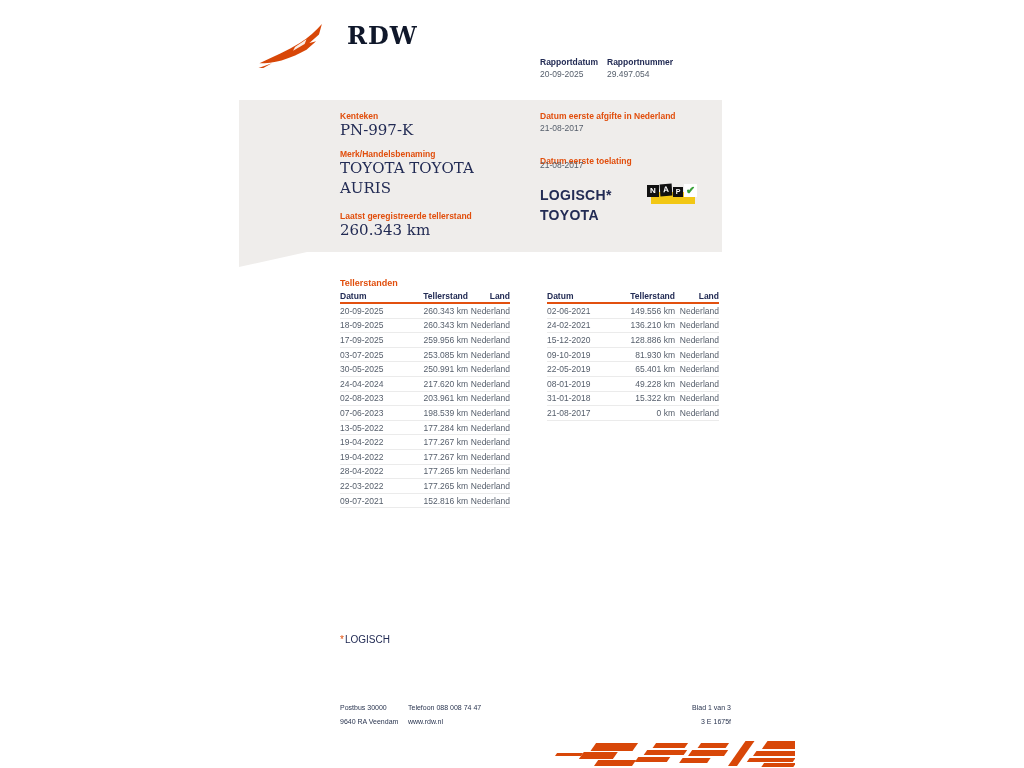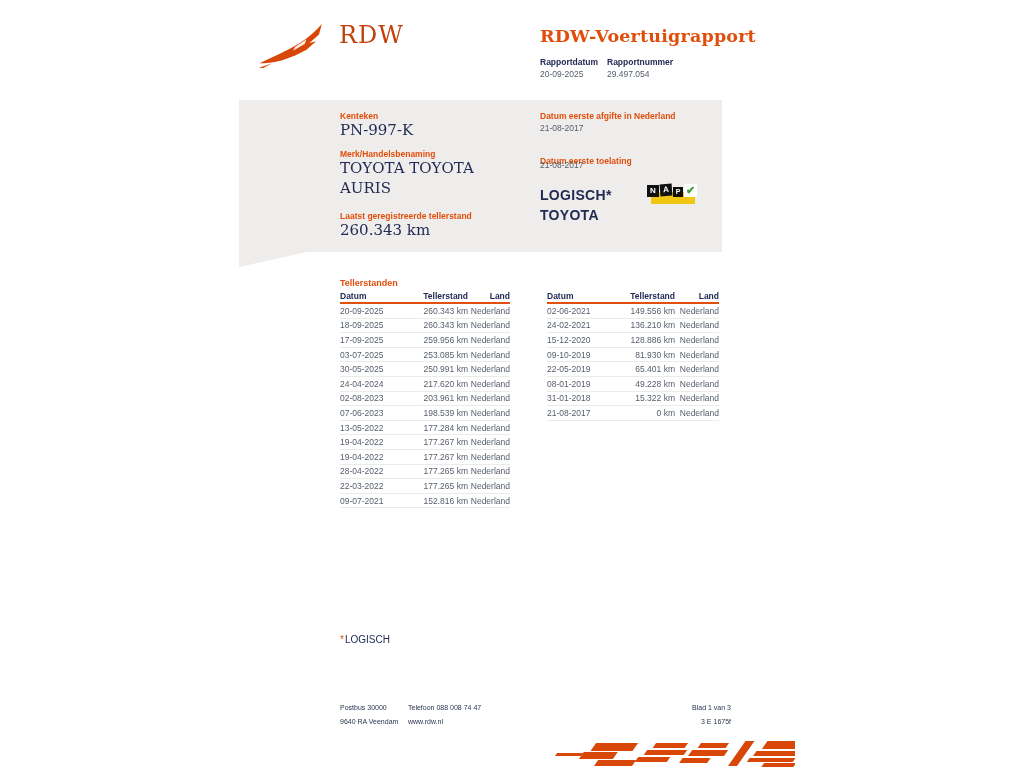--- a/index.html
+++ b/index.html
@@ -2,22 +2,22 @@
 <html><head>
 <meta charset="utf-8">
 <style>
   * { margin:0; padding:0; box-sizing:border-box; }
   html,body { width:1024px; height:768px; background:#ffffff; overflow:hidden;
               font-family:"Liberation Sans", sans-serif; }
   .page { position:relative; width:1024px; height:768px; background:#ffffff; }
 
   
   .logo-wing { position:absolute; left:256px; top:22px; width:78px; height:48px; }
-  .brand-word { position:absolute; left:339px; top:21px; font-family:"DejaVu Serif", serif;
-                font-size:24px; font-weight:400; color:#c2410c; letter-spacing:1px; }
+  .brand-word { position:absolute; left:347px; top:21px; font-family:"DejaVu Serif", serif;
+                font-size:24px; font-weight:700; color:#0f172a; letter-spacing:1px; }
   .doc-title { position:absolute; left:540px; top:26px; font-family:"DejaVu Serif", serif;
                font-size:17.5px; font-weight:700; color:#E14E0C; letter-spacing:0.2px; }
   .meta-label { position:absolute; top:57px; font-size:8.5px; font-weight:700; color:#222B54; }
   .meta-value { position:absolute; top:69px; font-size:8.5px; color:#555E6B; }
   .mx1 { left:540px; } .mx2 { left:607px; }
 
   
   .summary-box { position:absolute; left:239px; top:100px; width:483px; height:167px;
                  background:#EFEDEB;
                  clip-path:polygon(0 0, 483px 0, 483px 152px, 68px 152px, 0 167px); }
@@ -73,21 +73,20 @@
 <body>
 
 <div class="page">
 
   <svg class="logo-wing" viewBox="0 0 80 50">
     <path fill="#D84708" d="M3,43 C18,36 32,30 45,22 C54,16 62,9 68,2 L65,13 L55,22 L62,20 L52,29 C45,33 36,37 26,40 C18,42 10,43 3,43 Z"></path>
     <path fill="#D84708" d="M2,48 L16,43 L7,48 Z"></path>
     <path fill="#FFFFFF" d="M40,26 L52,18 L50,23 L38,30 Z" opacity="0.9"></path>
   </svg>
   <div class="brand-word">RDW</div>
-  <div class="doc-title">RDW-Voertuigrapport</div>
   <div class="meta-label mx1">Rapportdatum</div>
   <div class="meta-label mx2">Rapportnummer</div>
   <div class="meta-value mx1">20-09-2025</div>
   <div class="meta-value mx2">29.497.054</div>
 
   <div class="summary-box">
     <div class="fld-label" style="left:101px; top:11px;">Kenteken</div>
     <div class="fld-serif" style="left:101px; top:21px;">PN-997-K</div>
     <div class="fld-label" style="left:101px; top:49px;">Merk/Handelsbenaming</div>
     <div class="fld-serif" style="left:101px; top:59px;">TOYOTA TOYOTA</div>

